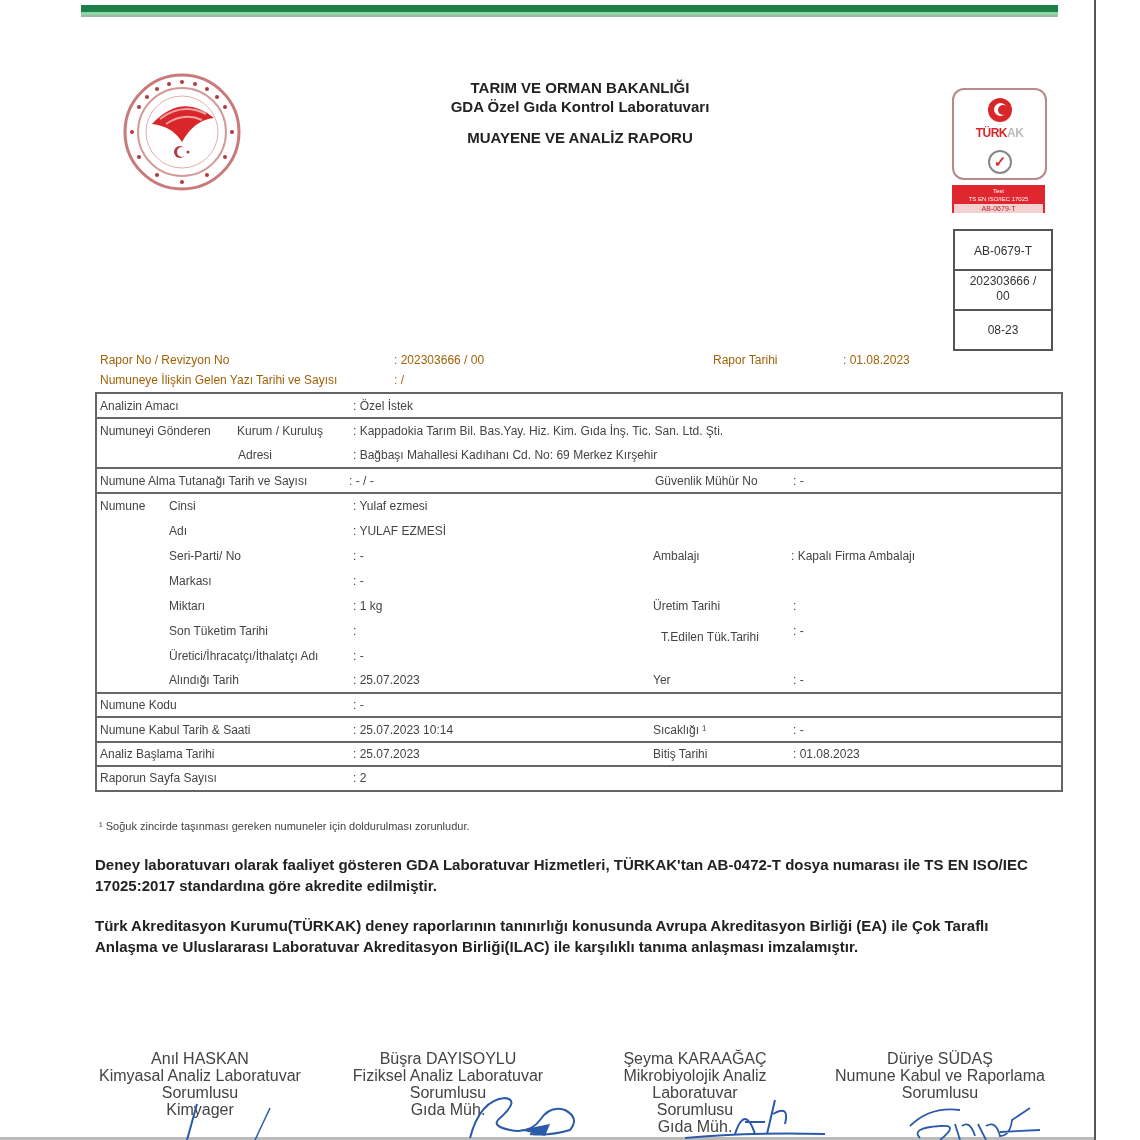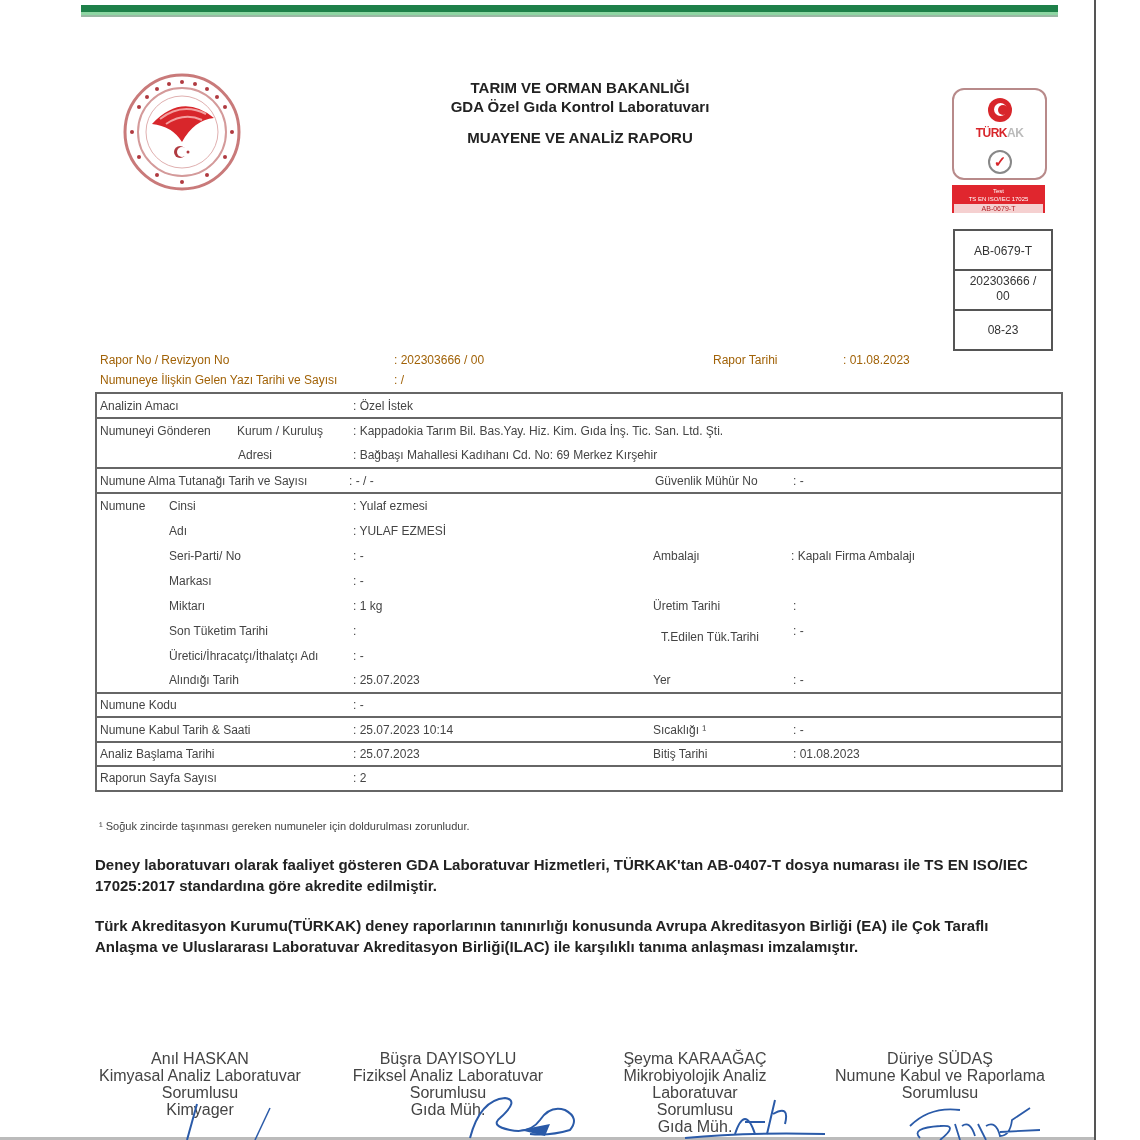--- a/index.html
+++ b/index.html
@@ -192,21 +192,21 @@
   </div>
   <div class="row" style="height:23px;">
     <div class="cell" style="left:3px; top:4px;">Raporun Sayfa Sayısı</div>
     <div class="cell" style="left:256px; top:4px;">: 2</div>
   </div>
 </div>
 
 <div class="footnote">¹ Soğuk zincirde taşınması gereken numuneler için doldurulması zorunludur.</div>
 
 <div class="paras">
-  <p>Deney laboratuvarı olarak faaliyet gösteren GDA Laboratuvar Hizmetleri, TÜRKAK'tan AB-0407-T dosya numarası ile TS EN ISO/IEC 17025:2017 standardına göre akredite edilmiştir.</p>
+  <p>Deney laboratuvarı olarak faaliyet gösteren GDA Laboratuvar Hizmetleri, TÜRKAK'tan AB-0472-T dosya numarası ile TS EN ISO/IEC 17025:2017 standardına göre akredite edilmiştir.</p>
   <p>Türk Akreditasyon Kurumu(TÜRKAK) deney raporlarının tanınırlığı konusunda Avrupa Akreditasyon Birliği (EA) ile Çok Taraflı Anlaşma ve Uluslararası Laboratuvar Akreditasyon Birliği(ILAC) ile karşılıklı tanıma anlaşması imzalamıştır.</p>
 </div>
 
 <div class="signers">
   <div class="signer" style="left:0; width:210px;">
     <div>Anıl HASKAN</div>
     <div>Kimyasal Analiz Laboratuvar</div>
     <div>Sorumlusu</div>
     <div>Kimyager</div>
   </div>

